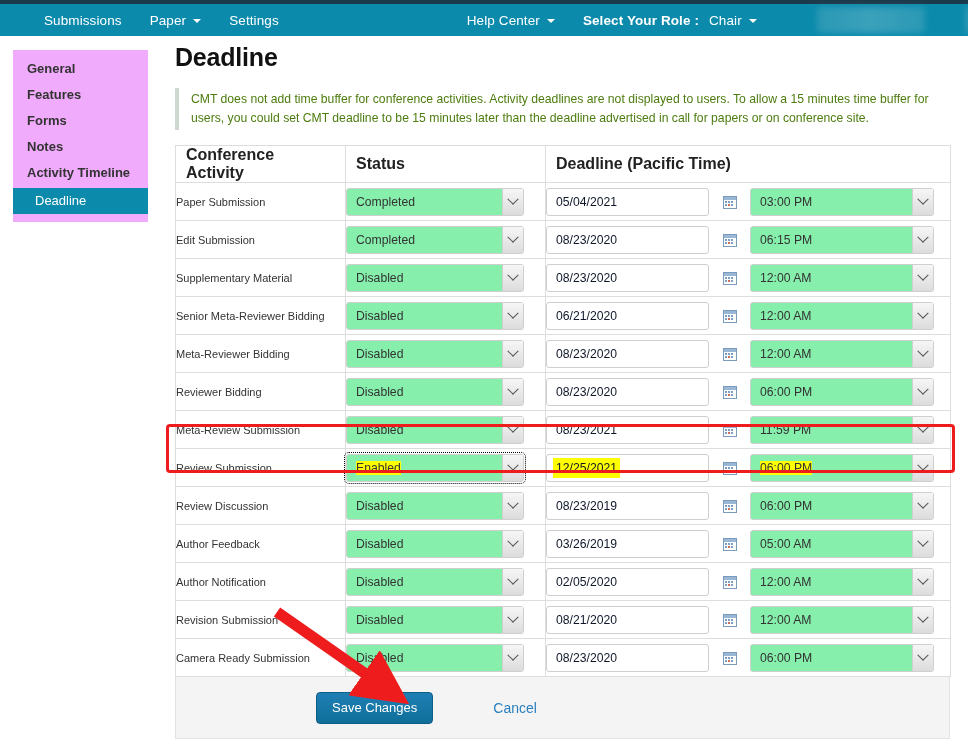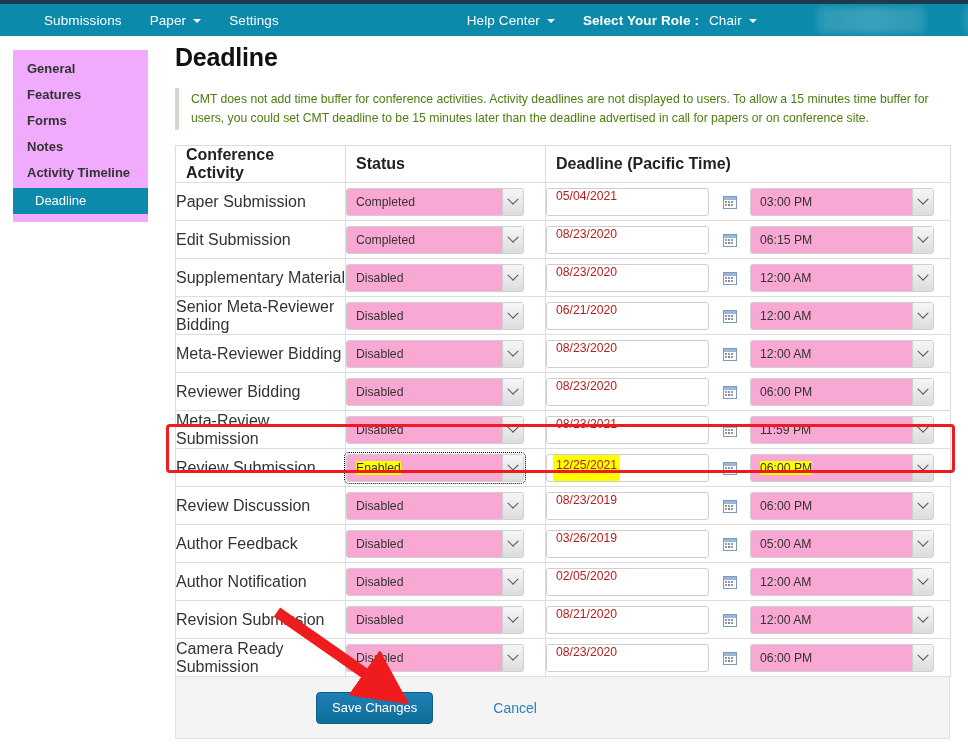--- a/index.html
+++ b/index.html
@@ -94,32 +94,32 @@
   }
   table.deadline th {
     font-size: 16px; font-weight: bold; color: #222222;
     text-align: left; height: 29px; padding: 0 10px;
     background: #ffffff;
   }
   .c-act  { width: 170px; }
   .c-stat { width: 200px; }
   .c-dl   { width: 405px; }
   td.act {
-    font-size: 16px; color: #333333; padding: 0 10px;
+    font-size: 11px; color: #333333; padding: 0 10px;
     height: 38px;
   }
   td.stat { padding: 4px 9px 4px 5px; }
   td.dl   { padding: 4px 0 4px 6px; }
   .dl-wrap { display: flex; align-items: center; }
 
   
   .sel {
     position: relative; height: 28px;
     border: 1px solid #cfcfcf; border-radius: 3px;
-    background: #f9a8d4; display: flex; align-items: center;
+    background: #86efac; display: flex; align-items: center;
   }
   .sel .val {
     font-size: 12.2px; color: #333333;
     padding-left: 9px; flex: 1; white-space: nowrap; overflow: hidden;
   }
   .sel .arrow {
     width: 21px; height: 26px; flex: 0 0 21px;
     background: linear-gradient(180deg,#f6f6f6,#dcdcdc);
     border-left: 1px solid #cfcfcf;
     display: flex; align-items: center; justify-content: center;
@@ -131,22 +131,22 @@
   }
   .sel.focused { outline: 1px dotted #000; outline-offset: 1px; }
 
   .sel.status { width: 178px; }
   .sel.time   { width: 184px; }
 
   .txt {
     width: 163px; height: 28px;
     border: 1px solid #cfcfcf; border-radius: 3px;
     background: #ffffff;
-    font-size: 12.2px; color: #b91c1c;
-    display: flex; padding-left: 9px;
+    font-size: 12.2px; color: #0f172a;
+    display: flex; align-items: center; padding-left: 9px;
   }
   .hl { background: #ffff00; }
   .txt .hl { margin-left: -3px; padding: 3px 3px; }
 
   .cal-icon {
     width: 14px; height: 13px; margin: 0 13px 0 14px; flex: 0 0 14px;
     position: relative;
   }
 
   

